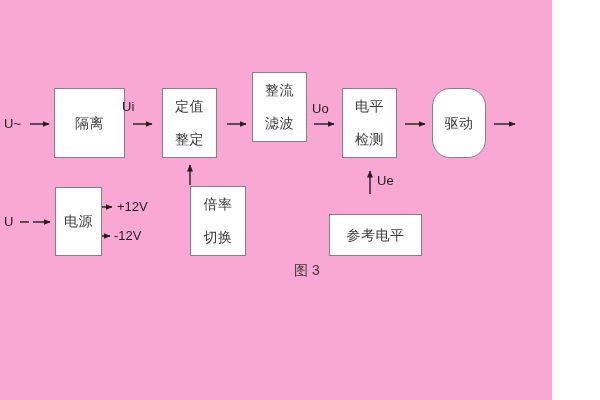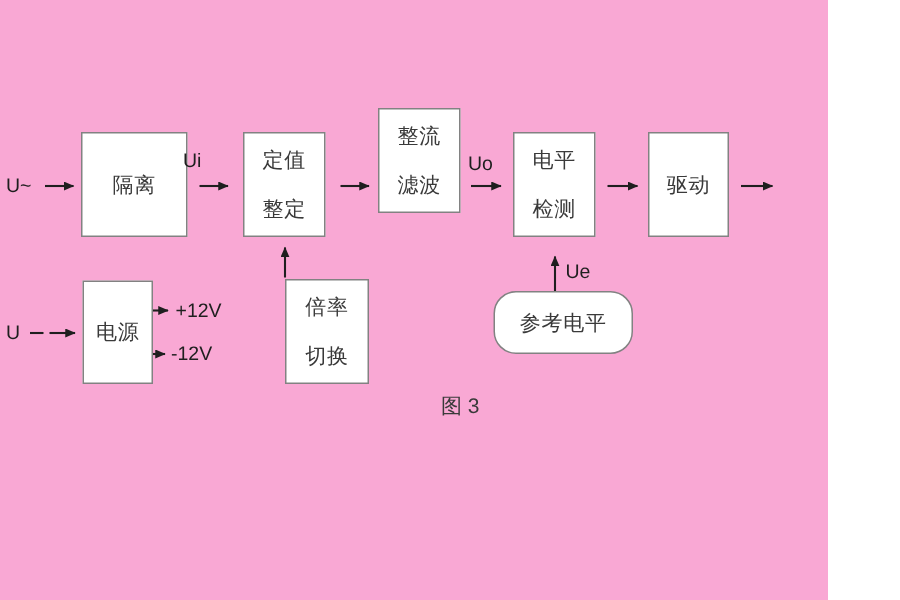--- a/index.html
+++ b/index.html
@@ -28,25 +28,25 @@
     font-size: 14px;
     line-height: 33px;
     letter-spacing: 0.5px;
     box-sizing: border-box;
   }
   .block span { display: block; white-space: nowrap; }
   .b-isolation  { left: 54px;  top: 88px;  width: 71px; height: 70px; }
   .b-setting    { left: 162px; top: 88px;  width: 55px; height: 70px; }
   .b-rectify    { left: 252px; top: 72px;  width: 55px; height: 70px; }
   .b-level      { left: 342px; top: 88px;  width: 55px; height: 70px; }
-  .b-driver     { left: 432px; top: 88px;  width: 54px; height: 70px; }
+  .b-driver     { left: 432px; top: 88px;  width: 54px; height: 70px; border-radius: 18px; }
   .b-relay      { left: 523px; top: 88px;  width: 54px; height: 70px; }
   .b-power      { left: 55px;  top: 187px; width: 47px; height: 69px; }
   .b-ratio      { left: 162px; top: 186px; width: 56px; height: 70px; margin-left: 28px; }
-  .b-reference  { left: 329px; top: 194px; width: 93px; height: 42px; border-radius: 15px; }
+  .b-reference  { left: 329px; top: 214px; width: 93px; height: 42px; }
   .siglabel {
     position: absolute;
     color: #1f1f1f;
     font-size: 13px;
     line-height: 14px;
     white-space: nowrap;
   }
   .l-input-ac { left: 4px;   top: 117px; }
   .l-ui       { left: 122px; top: 100px; }
   .l-uo       { left: 312px; top: 102px; text-align: center; }

